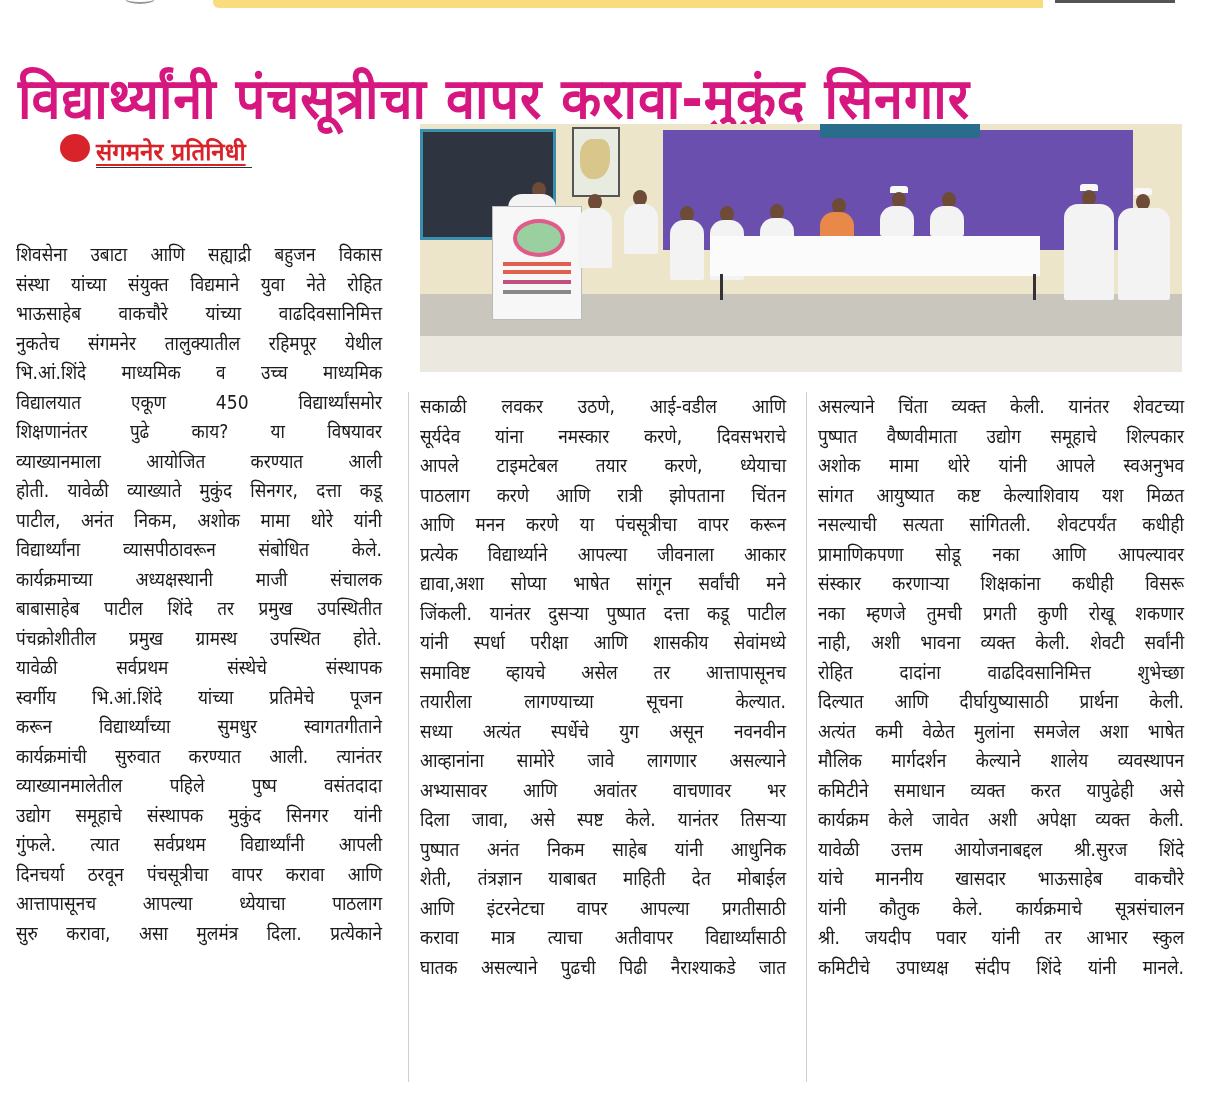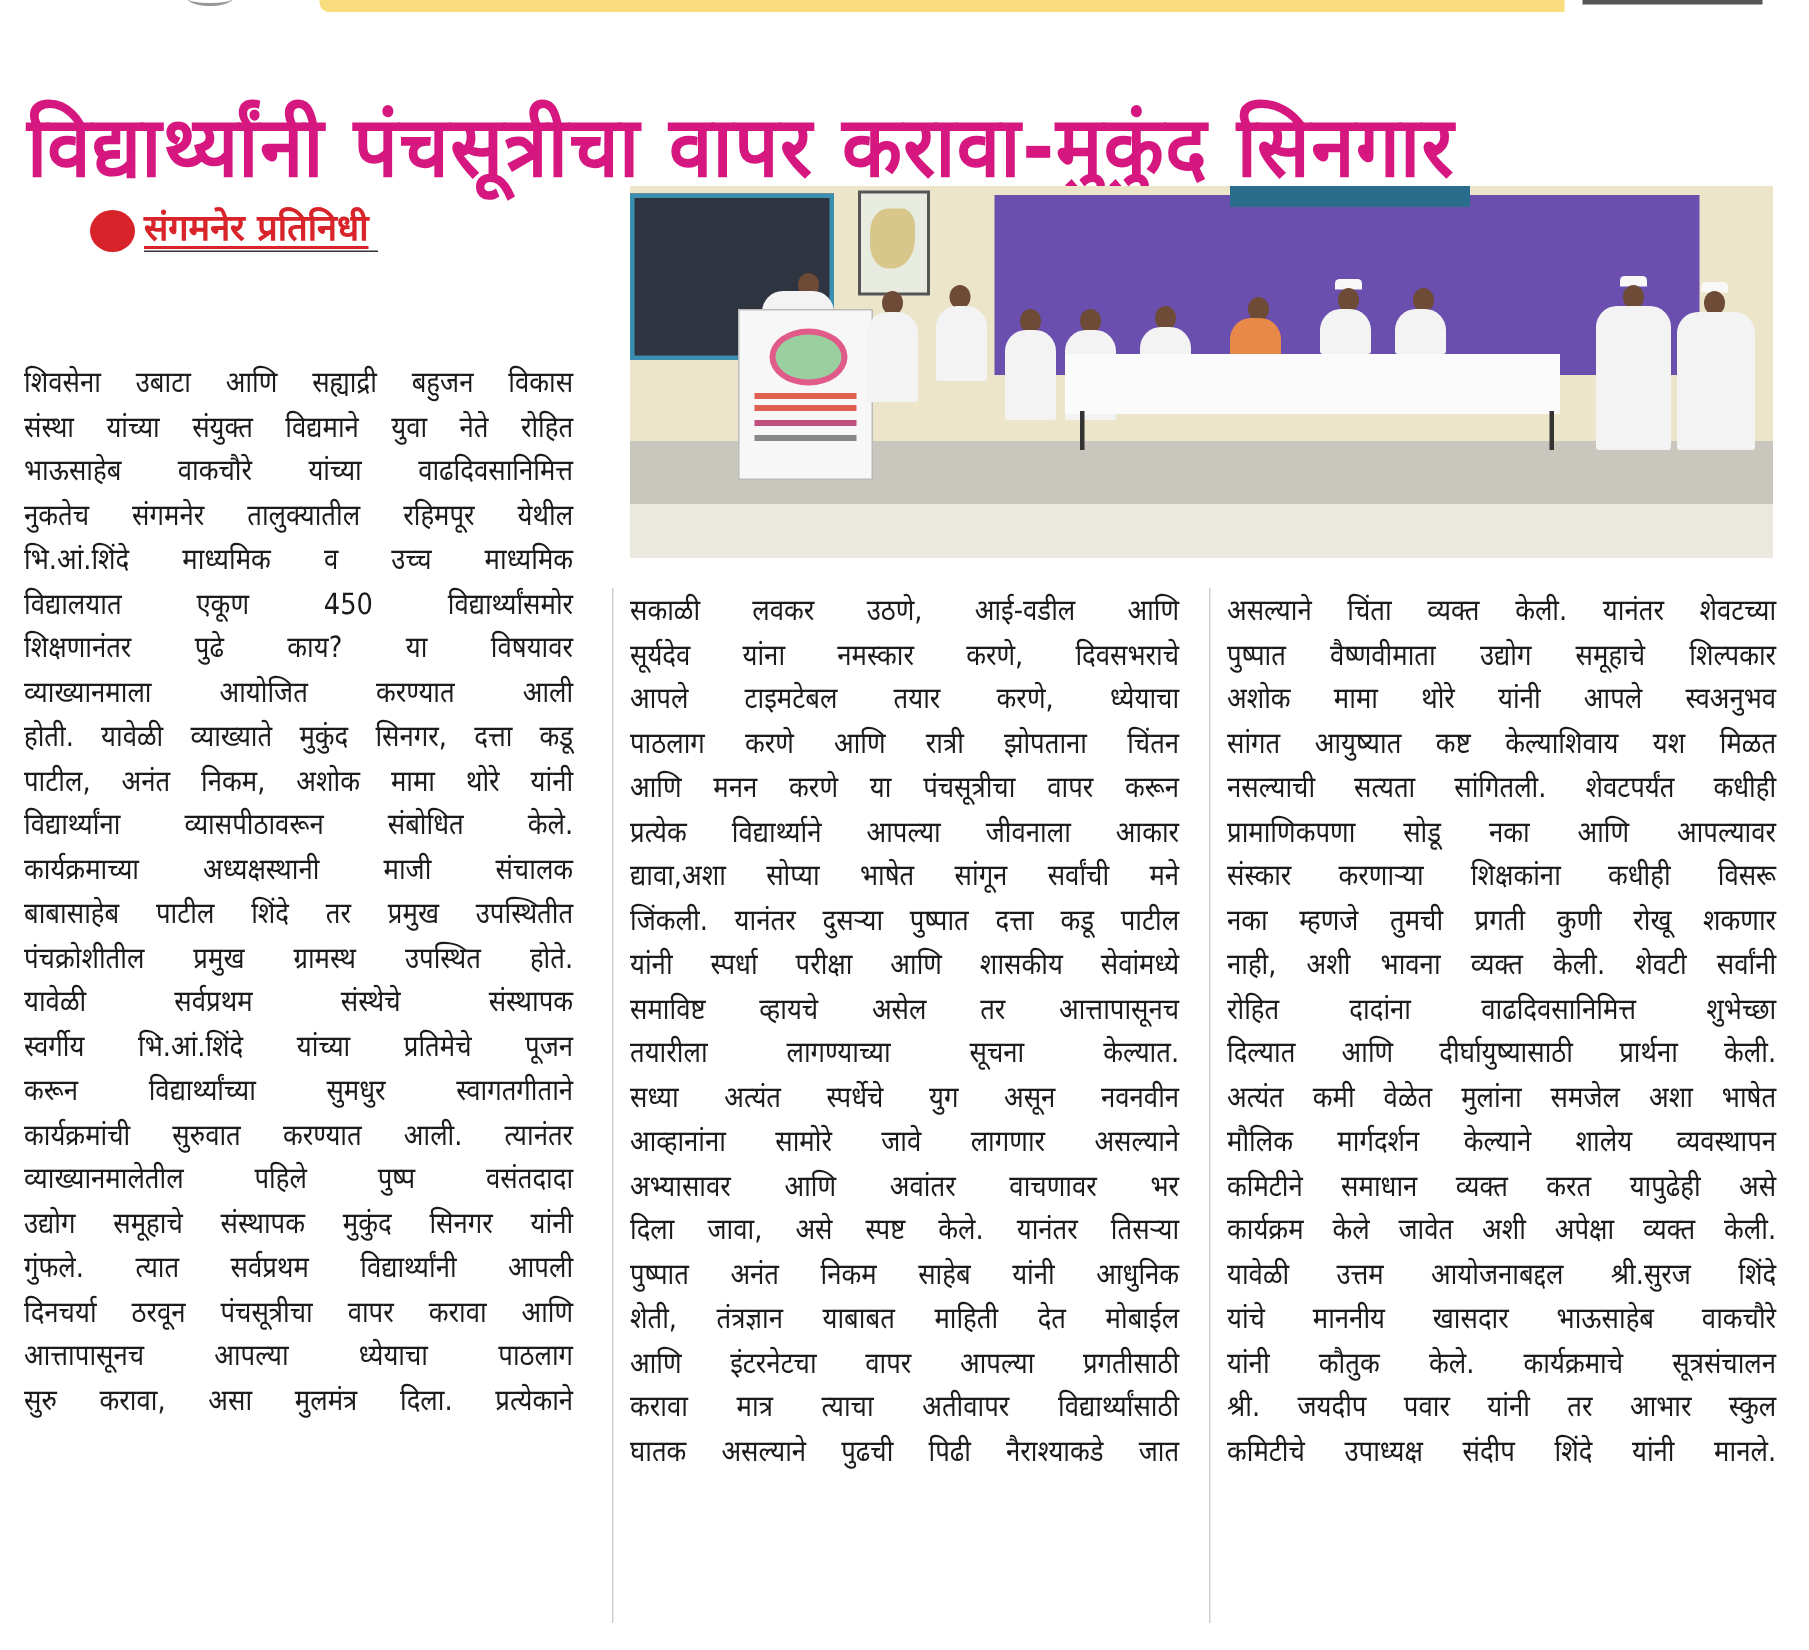--- a/index.html
+++ b/index.html
@@ -18,21 +18,21 @@
       font-size: 56px; line-height: 78px; letter-spacing: 1px; white-space: nowrap;
       transform: scaleX(0.93); transform-origin: left center;
     }
 
     .byline { position: absolute; left: 60px; top: 128px; width: 345px; }
     .byline .source {
       display: block; text-align: center; font-weight: bold; font-size: 23px; color: #222;
       text-decoration: underline; text-underline-offset: 4px; text-decoration-thickness: 2px;
       margin-left: 20px;
     }
-    .byline .place-row { display: flex; align-items: flex-end; margin-top: 6px; }
+    .byline .place-row { display: flex; align-items: flex-start; margin-top: 6px; }
     .byline .dot { width: 30px; height: 28px; border-radius: 50%; background: #d8232a; margin-right: 6px; }
     .byline .place {
       font-weight: bold; font-size: 24px; color: #d8232a;
       text-decoration: underline; text-underline-offset: 4px; text-decoration-thickness: 2px;
       border-bottom: 1px solid #333; padding-right: 6px;
     }
 
     .photo {
       position: absolute; left: 420px; top: 124px; width: 762px; height: 248px; overflow: hidden;
       background: #e9e3cc;

